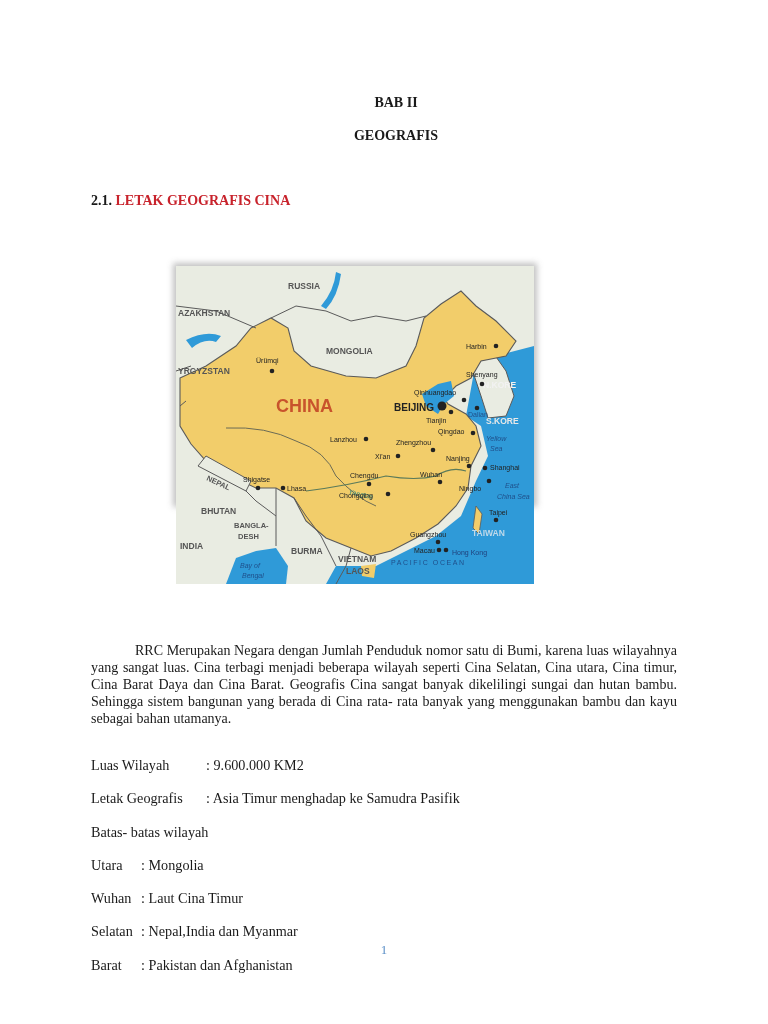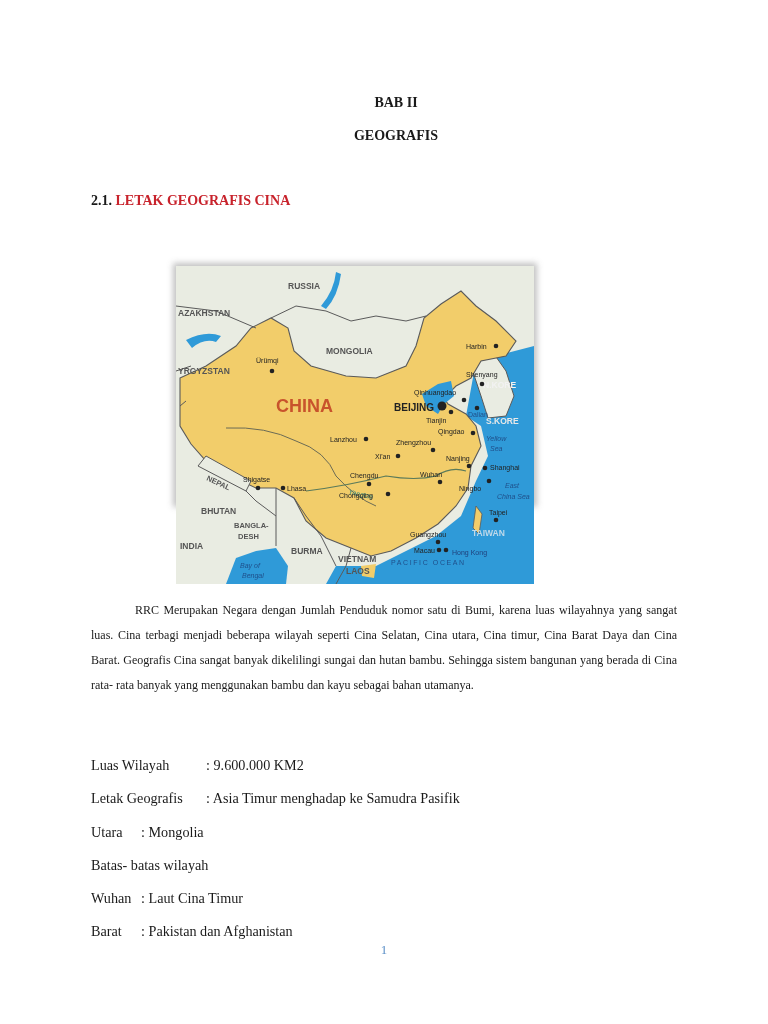--- a/index.html
+++ b/index.html
@@ -5,21 +5,21 @@
   html, body { margin:0; padding:0; background:#ffffff; }
   body { width:768px; height:1024px; position:relative; overflow:hidden;
          font-family:"Liberation Serif", serif; color:#1a1a1a; }
   .abs { position:absolute; }
   .title { font-weight:bold; font-size:14px; text-align:center; left:12px; width:768px; }
   .section { left:91px; top:193px; font-weight:bold; font-size:14px; }
   .section .red { color:#c8232c; }
   .mapwrap { left:176px; top:266px; width:358px; height:238px;
              box-shadow:0 0 6px 3px rgba(120,120,120,0.45); background:#e9ece2; }
   .mapwrap svg { display:block; }
-  .para { left:91px; top:598px; width:586px; font-size:12px; line-height:25px; text-align:justify; }
+  .para { left:91px; top:642px; width:586px; font-size:14px; line-height:17px; text-align:justify; }
   .para .indent { display:inline-block; width:44px; }
   .facts { left:91px; top:741px; font-size:14.2px; line-height:18.3px; }
   .row { white-space:pre;margin-top:15px; }
   .row .k { display:inline-block; }
   .pagenum { left:0; width:768px; text-align:center; top:942px; font-size:13px; color:#5b8fc7; }
   .maplabel { font-family:"Liberation Sans", sans-serif; }
 </style>
 </head>
 <body>
 
@@ -139,19 +139,20 @@
         <text x="276" y="289" fill="#1f3f7a">Hong Kong</text>
     </g>
   </svg>
 </div>
 
 <div class="abs para"><span class="indent"></span><span>RRC Merupakan Negara dengan Jumlah Penduduk nomor satu di Bumi, karena luas wilayahnya yang sangat luas. Cina terbagi menjadi beberapa wilayah seperti Cina Selatan, Cina utara, Cina timur, Cina Barat Daya dan Cina Barat. Geografis Cina sangat banyak dikelilingi sungai dan hutan bambu. Sehingga sistem bangunan yang berada di Cina rata- rata banyak yang menggunakan bambu dan kayu sebagai bahan utamanya.</span></div>
 
 <div class="abs facts">
   <div class="row"><span class="k" style="width:115px">Luas Wilayah</span><span>: 9.600.000 KM2</span></div>
   <div class="row"><span class="k" style="width:115px">Letak Geografis</span><span>: Asia Timur menghadap ke Samudra Pasifik</span></div>
+  <div class="row"><span>Batas- batas wilayah</span><span></span></div>
   <div class="row"><span class="k" style="width:50px">Utara</span><span>: Mongolia</span></div>
-  <div class="row"><span>Batas- batas wilayah</span><span></span></div>
   <div class="row"><span class="k" style="width:50px">Wuhan</span><span>: Laut Cina Timur</span></div>
+  <div class="row"><span class="k" style="width:50px">Selatan</span><span>: Nepal,India dan Myanmar</span></div>
   <div class="row"><span class="k" style="width:50px">Barat</span><span>: Pakistan dan Afghanistan</span></div>
 </div>
 
 <div class="abs pagenum">1</div>
 
 </body></html>

